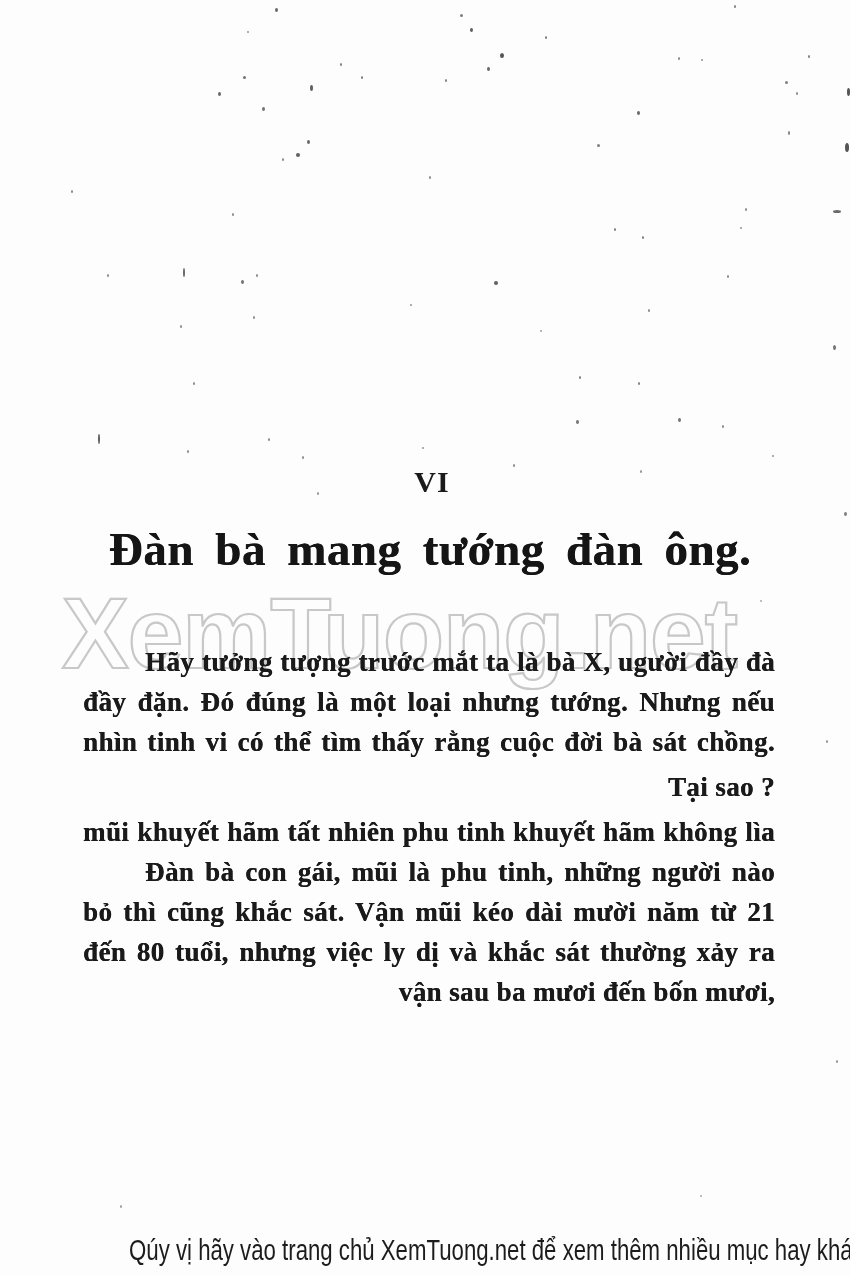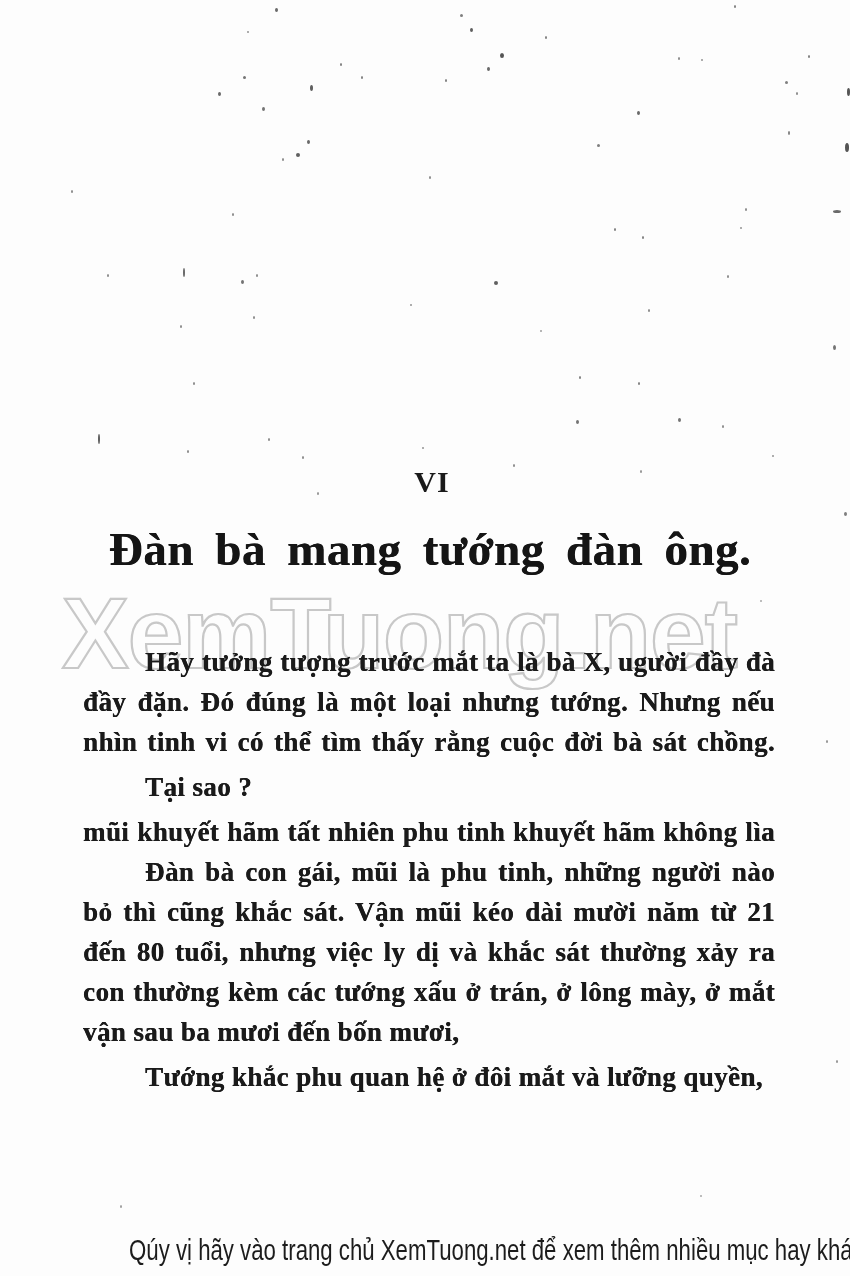--- a/index.html
+++ b/index.html
@@ -46,21 +46,21 @@
     position:absolute;z-index:2;
     left:83px;top:642px;width:692px;
     font-size:27px;line-height:40px;
     font-weight:bold;
     letter-spacing:0.4px;
     color:var(--ink,#1a1a1a);
     text-shadow:0.3px 0.3px 0 var(--ink,#1a1a1a);
   }
   .para{margin:0;}
   .para + .para{margin-top:5px;}
-  .line{display:block;}
+  .line{display:block;text-align:right;}
   .just{text-align:justify;text-align-last:justify;}
   .indent{text-indent:62px;}
   
   .footer{
     position:absolute;z-index:2;
     left:0;bottom:8px;width:850px;
     text-align:center;
   }
   .fwrap{
     display:inline-block;white-space:nowrap;
@@ -164,27 +164,23 @@
 
     <p class="para">
       <span class="line indent">Tại sao ?</span>
     </p>
 
     <p class="para">
       <span class="line just">mũi khuyết hãm tất nhiên phu tinh khuyết hãm không lìa</span>
       <span class="line just indent">Đàn bà con gái, mũi là phu tinh, những người nào</span>
       <span class="line just">bỏ thì cũng khắc sát. Vận mũi kéo dài mười năm từ 21</span>
       <span class="line just">đến 80 tuổi, nhưng việc ly dị và khắc sát thường xảy ra</span>
-      <span class="line just">con thường kèm các tướng xấu ở trán, ở lông mày, ở mắt</span>
       <span class="line">vận sau ba mươi đến bốn mươi,</span>
     </p>
 
-    <p class="para">
-      <span class="line indent">Tướng khắc phu quan hệ ở đôi mắt và lưỡng quyền,</span>
-    </p>
 
   </div>
 
   <div class="footer">
     <span class="fwrap"><span>Qúy vị hãy vào trang chủ </span><span class="flink">XemTuong.net</span><span> để xem thêm nhiều mục hay khác</span></span>
   </div>
 
 </div>
 
 </body></html>

